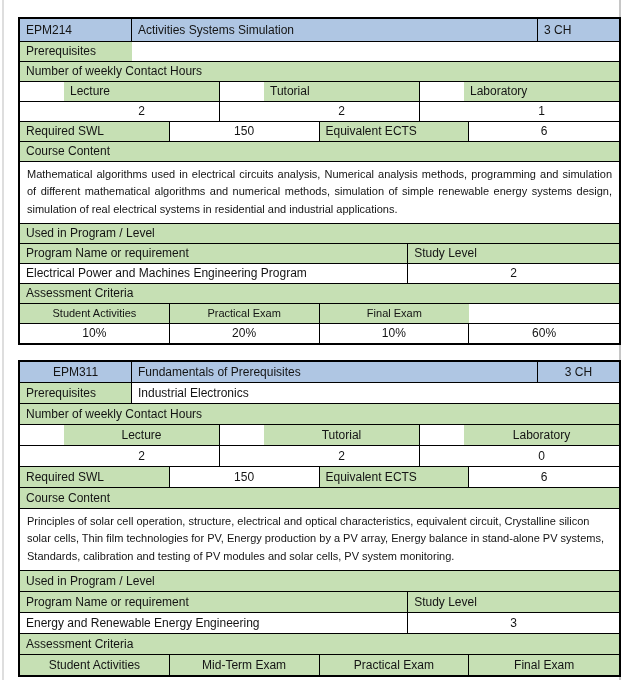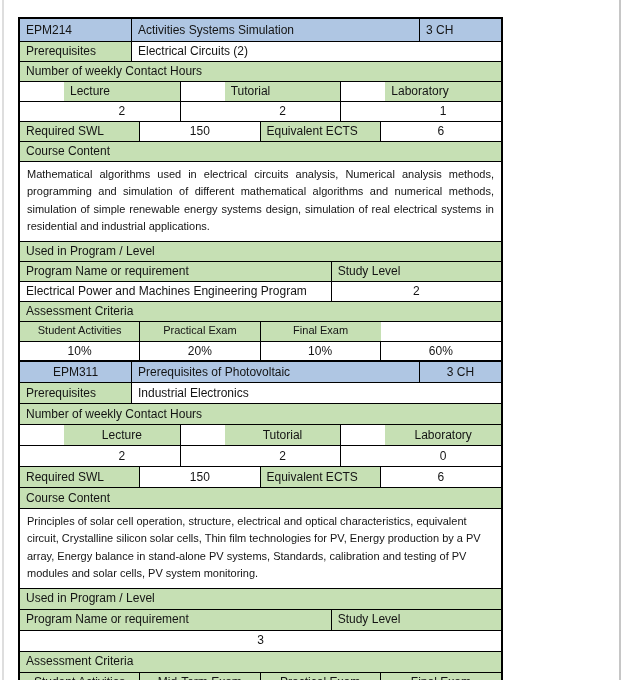--- a/index.html
+++ b/index.html
@@ -26,21 +26,21 @@
     width: 2px;
     height: 680px;
     background: #cfcfcf;
   }
   #edge-left { left: 2px; background: #dedede; }
   #edge-right { left: 619px; background: #c6c6c6; }
 
   .ctable {
     position: absolute;
     left: 18px;
-    width: 485px;
+    width: 603px;
     box-sizing: border-box;
     border: 2px solid var(--border);
     background: #ffffff;
   }
   #table1 { top: 17px; }
   #table2 { top: 360px; }
 
   .row {
     display: flex;
     border-bottom: 1px solid var(--border);
@@ -95,21 +95,20 @@
 <div class="ctable" id="table1">
 
   <div class="row row-title">
     <div class="cell blue w-code">EPM214</div>
     <div class="cell blue w-fill">Activities Systems Simulation</div>
     <div class="cell blue w-credit">3 CH</div>
   </div>
 
   <div class="row">
     <div class="cell green w-code">Prerequisites</div>
-    <div class="cell w-fill">Electrical Circuits (2)</div>
   </div>
 
   <div class="row">
     <div class="cell green w-fill">Number of weekly Contact Hours</div>
   </div>
 
   <div class="row">
     <div class="cell green w-third">Lecture</div>
     <div class="cell green w-third">Tutorial</div>
     <div class="cell green w-third">Laboratory</div>
@@ -166,21 +165,21 @@
     <div class="cell w-quarter center">10%</div>
     <div class="cell w-quarter center">60%</div>
   </div>
 
 </div>
 
 <div class="ctable" id="table2">
 
   <div class="row row-title">
     <div class="cell blue w-code center">EPM311</div>
-    <div class="cell blue w-fill">Prerequisites of Photovoltaic</div>
+    <div class="cell blue w-fill">Fundamentals of Prerequisites</div>
     <div class="cell blue w-credit center">3 CH</div>
   </div>
 
   <div class="row">
     <div class="cell green w-code">Prerequisites</div>
     <div class="cell w-fill">Industrial Electronics</div>
   </div>
 
   <div class="row">
     <div class="cell green w-fill">Number of weekly Contact Hours</div>
@@ -216,20 +215,21 @@
   <div class="row">
     <div class="cell green w-fill">Used in Program / Level</div>
   </div>
 
   <div class="row">
     <div class="cell green w-prog">Program Name or requirement</div>
     <div class="cell green w-level">Study Level</div>
   </div>
 
   <div class="row">
+    <div class="cell w-prog">Energy and Renewable Energy Engineering</div>
     <div class="cell w-level center">3</div>
   </div>
 
   <div class="row">
     <div class="cell green w-fill">Assessment Criteria</div>
   </div>
 
   <div class="row">
     <div class="cell green w-quarter center">Student Activities</div>
     <div class="cell green w-quarter center">Mid-Term Exam</div>

